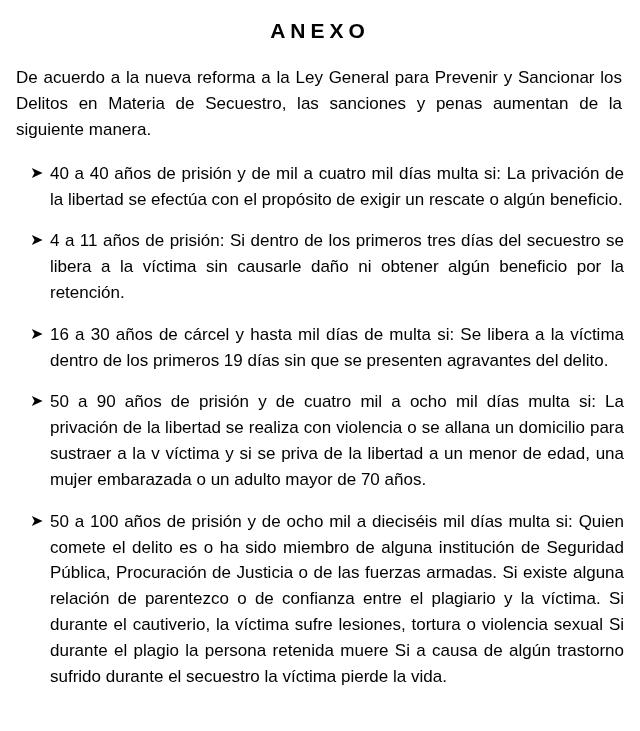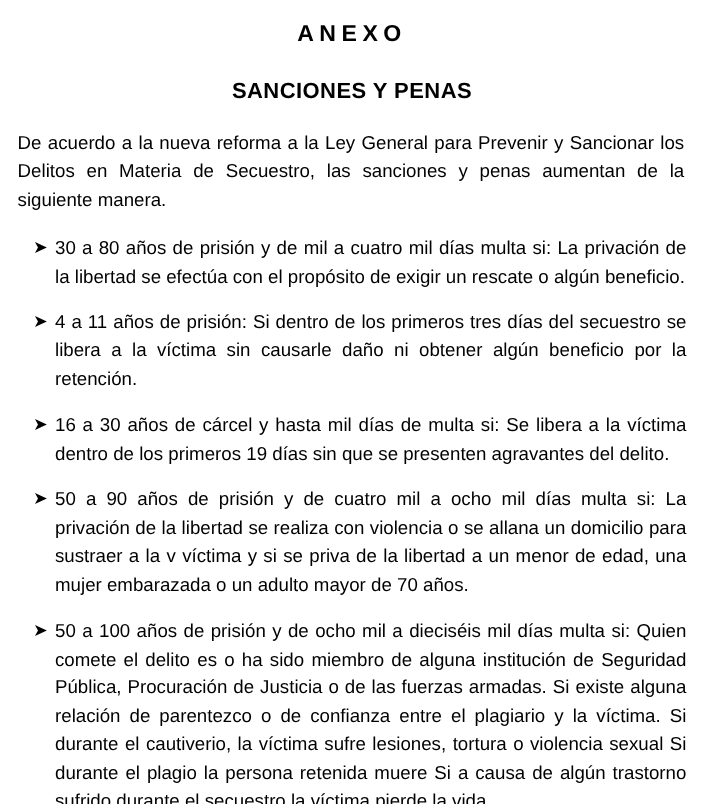--- a/index.html
+++ b/index.html
@@ -75,29 +75,28 @@
     margin-bottom: 0;
   }
 </style>
 </head>
 <body>
 
 <div class="page">
 
   <h1 class="doc-title">ANEXO</h1>
 
-  <h2 class="doc-subtitle">SANCIONES Y PENAS</h2>
 
   <p class="intro">De acuerdo a la nueva reforma a la Ley General para Prevenir y Sancionar los Delitos en Materia de Secuestro, las sanciones y penas aumentan de la siguiente manera.</p>
 
   <ul class="list">
 
     <li class="list-item">
       <span class="bullet">➤</span>
-      <span class="item-text">30 a 80 años de prisión y de mil a cuatro mil días multa si: La privación de la libertad se efectúa con el propósito de exigir un rescate o algún beneficio.</span>
+      <span class="item-text">40 a 40 años de prisión y de mil a cuatro mil días multa si: La privación de la libertad se efectúa con el propósito de exigir un rescate o algún beneficio.</span>
     </li>
 
     <li class="list-item">
       <span class="bullet">➤</span>
       <span class="item-text">4 a 11 años de prisión: Si dentro de los primeros tres días del secuestro se libera a la víctima sin causarle daño ni obtener algún beneficio por la retención.</span>
     </li>
 
     <li class="list-item">
       <span class="bullet">➤</span>
       <span class="item-text">16 a 30 años de cárcel y hasta mil días de multa si: Se libera a la víctima dentro de los primeros 19 días sin que se presenten agravantes del delito.</span>

